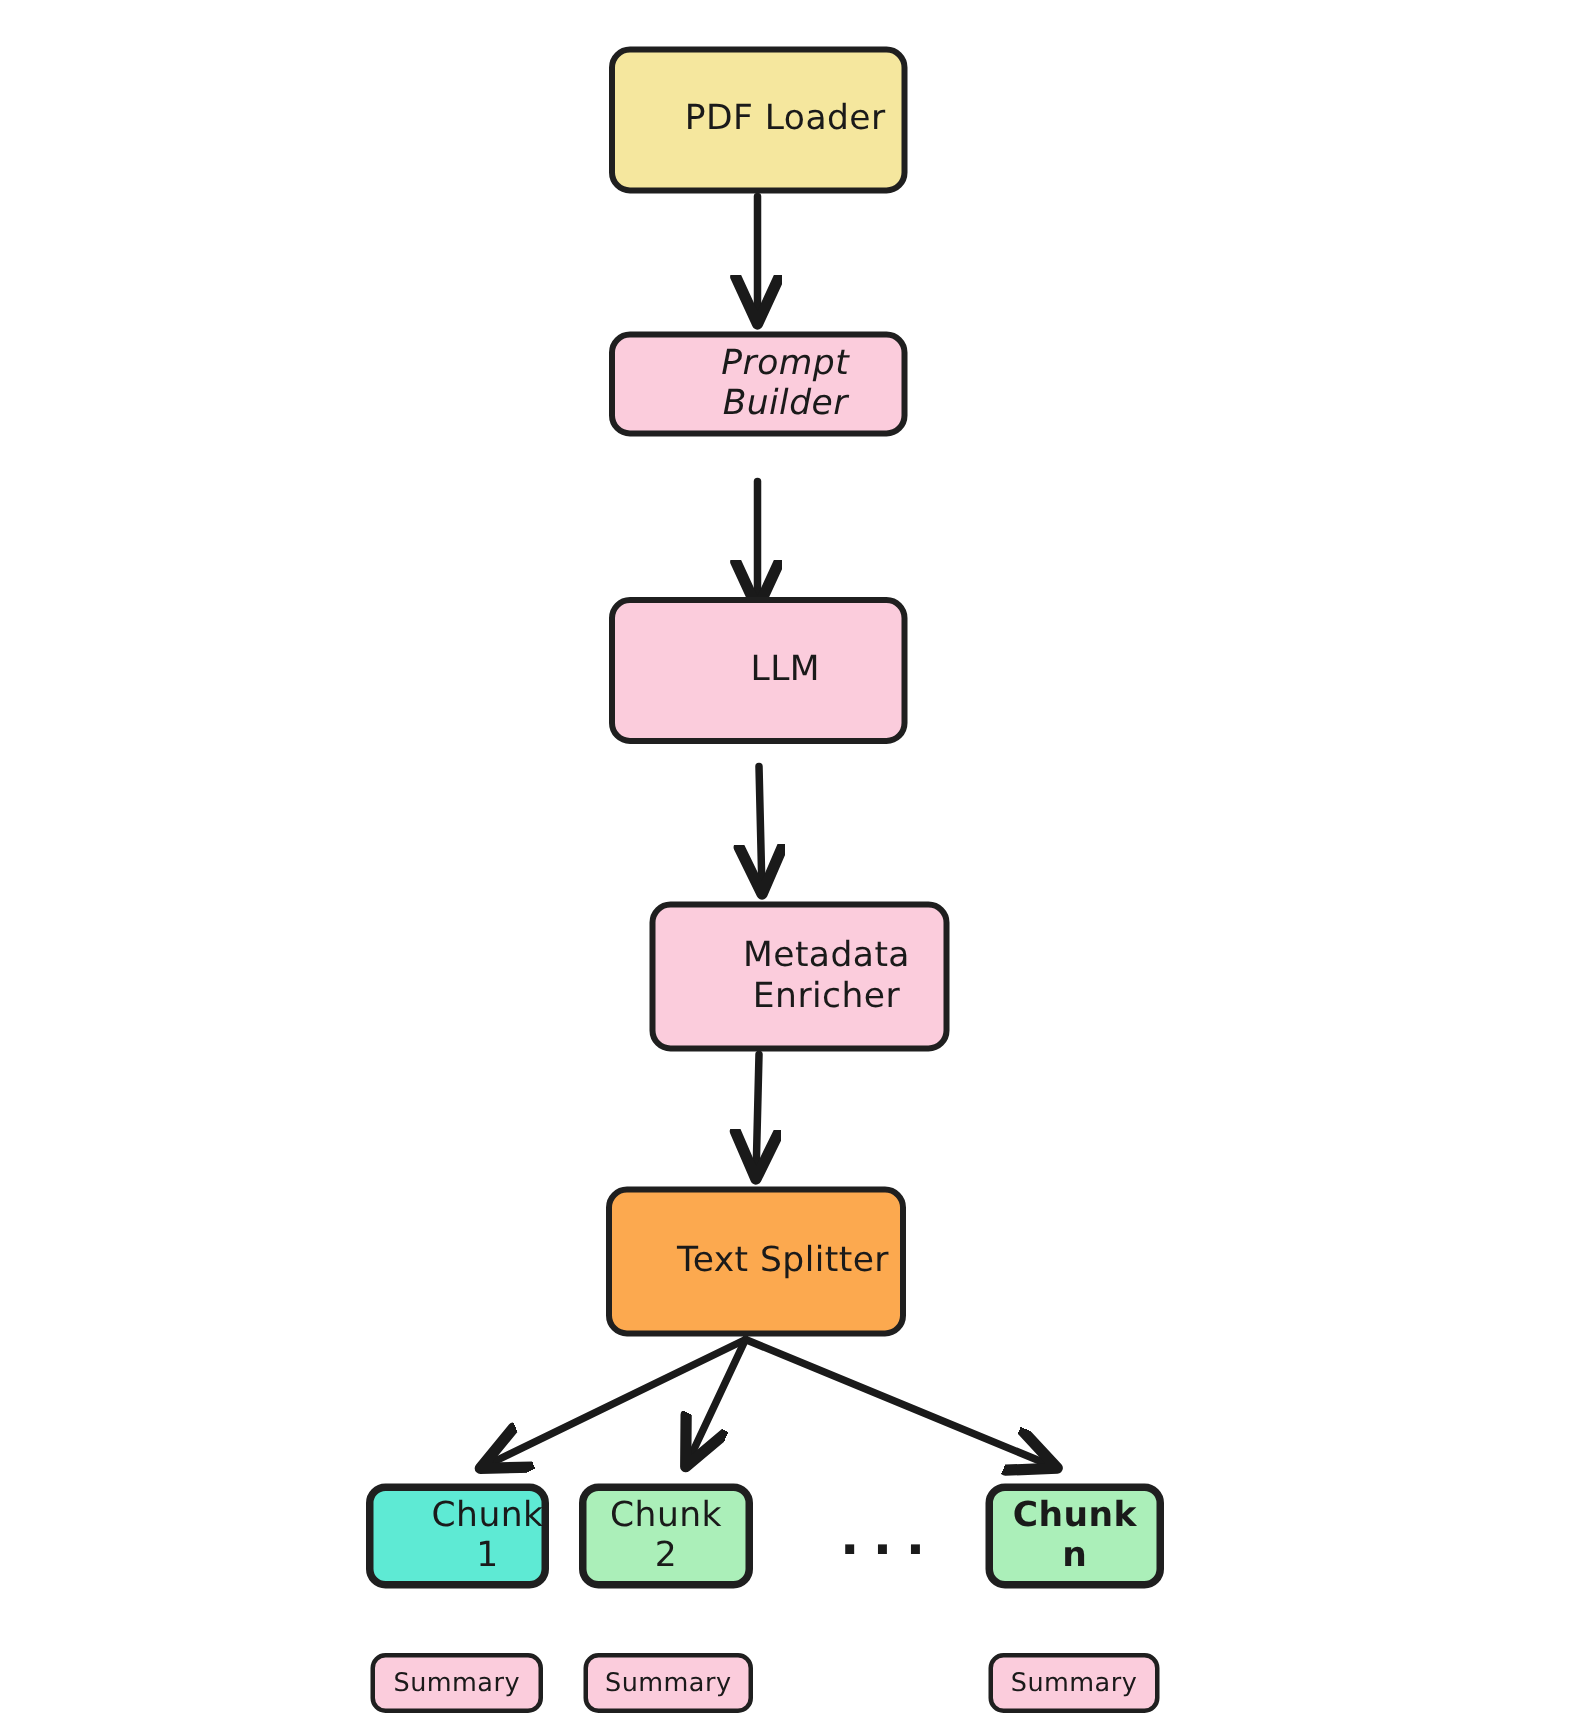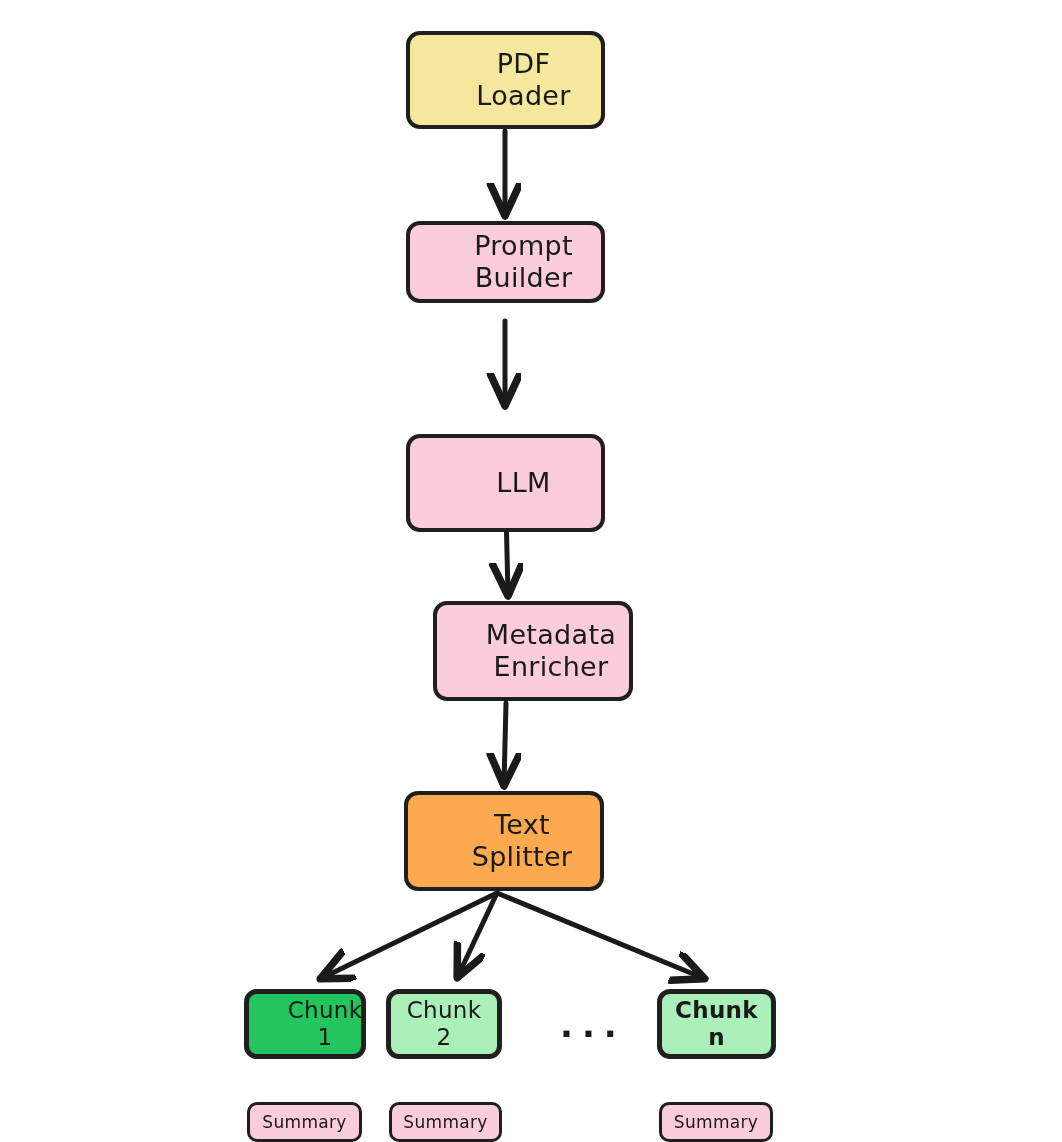--- a/index.html
+++ b/index.html
@@ -39,21 +39,21 @@
     font-family: "DejaVu Sans", sans-serif;
     line-height: 1.18;
     letter-spacing: 0.3px;
     z-index: 3;
   }
   .node .label {
     display: block;
     white-space: pre-line;
     padding: 0 6px;
   }
-  .node-lg { font-size: 27px; padding-left: 36px; }
+  .node-lg { font-size: 23px; padding-left: 36px; }
   .node-chunk {
     border-width: 5px;
     border-radius: 13px;
     font-size: 23px;
   }
   .node-summary {
     border-width: 3px;
     border-radius: 10px;
     font-size: 17px;
     z-index: 2;
@@ -88,34 +88,34 @@
         <path d="M 497 893 L 322 978" marker-end="url(#arrowhead)"></path>
         <path d="M 497 893 L 458 976" marker-end="url(#arrowhead)"></path>
         <path d="M 497 893 L 703 978" marker-end="url(#arrowhead)"></path>
       </g>
   </svg>
 
   <div id="node-layer">
       <div class="node node-lg" style="left: 406px; top: 31px; width: 199px; height: 98px; background: rgb(245, 231, 158); border-color: rgb(31, 31, 31);">
         <span class="label">PDF Loader</span>
       </div>
-      <div class="node node-lg" style="left: 406px; top: 221px; width: 199px; height: 82px; background: rgb(251, 204, 220); border-color: rgb(31, 31, 31);">
+      <div class="node node-lg" style="left: 406px; top: 221px; width: 199px; height: 70px; background: rgb(251, 204, 220); border-color: rgb(31, 31, 31); font-style: italic;">
         <span class="label">Prompt Builder</span>
       </div>
-      <div class="node node-lg" style="left: 406px; top: 434px; width: 199px; height: 98px; background: rgb(251, 204, 220); border-color: rgb(31, 31, 31);">
+      <div class="node node-lg" style="left: 406px; top: 398px; width: 199px; height: 98px; background: rgb(251, 204, 220); border-color: rgb(31, 31, 31);">
         <span class="label">LLM</span>
       </div>
       <div class="node node-lg" style="left: 410px; top: 601px; width: 200px; height: 100px; background: rgb(251, 204, 220); border-color: rgb(31, 31, 31); margin-left: 23px;">
         <span class="label">Metadata
 Enricher</span>
       </div>
       <div class="node node-lg" style="left: 404px; top: 791px; width: 200px; height: 100px; background: rgb(252, 169, 79); border-color: rgb(31, 31, 31);">
         <span class="label">Text Splitter</span>
       </div>
-      <div class="node node-chunk" style="left: 244px; top: 989px; width: 122px; height: 70px; background: #22c55e; border-color: rgb(31, 31, 31); padding-left: 40px;">
+      <div class="node node-chunk" style="left: 244px; top: 989px; width: 122px; height: 70px; background: #5eead4; border-color: rgb(31, 31, 31); padding-left: 40px;">
         <span class="label">Chunk 1</span>
       </div>
       <div class="node node-chunk" style="left: 386px; top: 989px; width: 116px; height: 70px; background: rgb(171, 239, 185); border-color: rgb(31, 31, 31);">
         <span class="label">Chunk 2</span>
       </div>
       <div class="node node-chunk" style="left: 657px; top: 989px; width: 119px; height: 70px; background: rgb(171, 239, 185); border-color: rgb(31, 31, 31); font-weight: bold;">
         <span class="label">Chunk n</span>
       </div>
       <div class="node node-summary" style="left: 247px; top: 1062px; width: 115px; height: 40px; background: rgb(251, 204, 220); border-color: rgb(31, 31, 31);">
         <span class="label">Summary</span>

